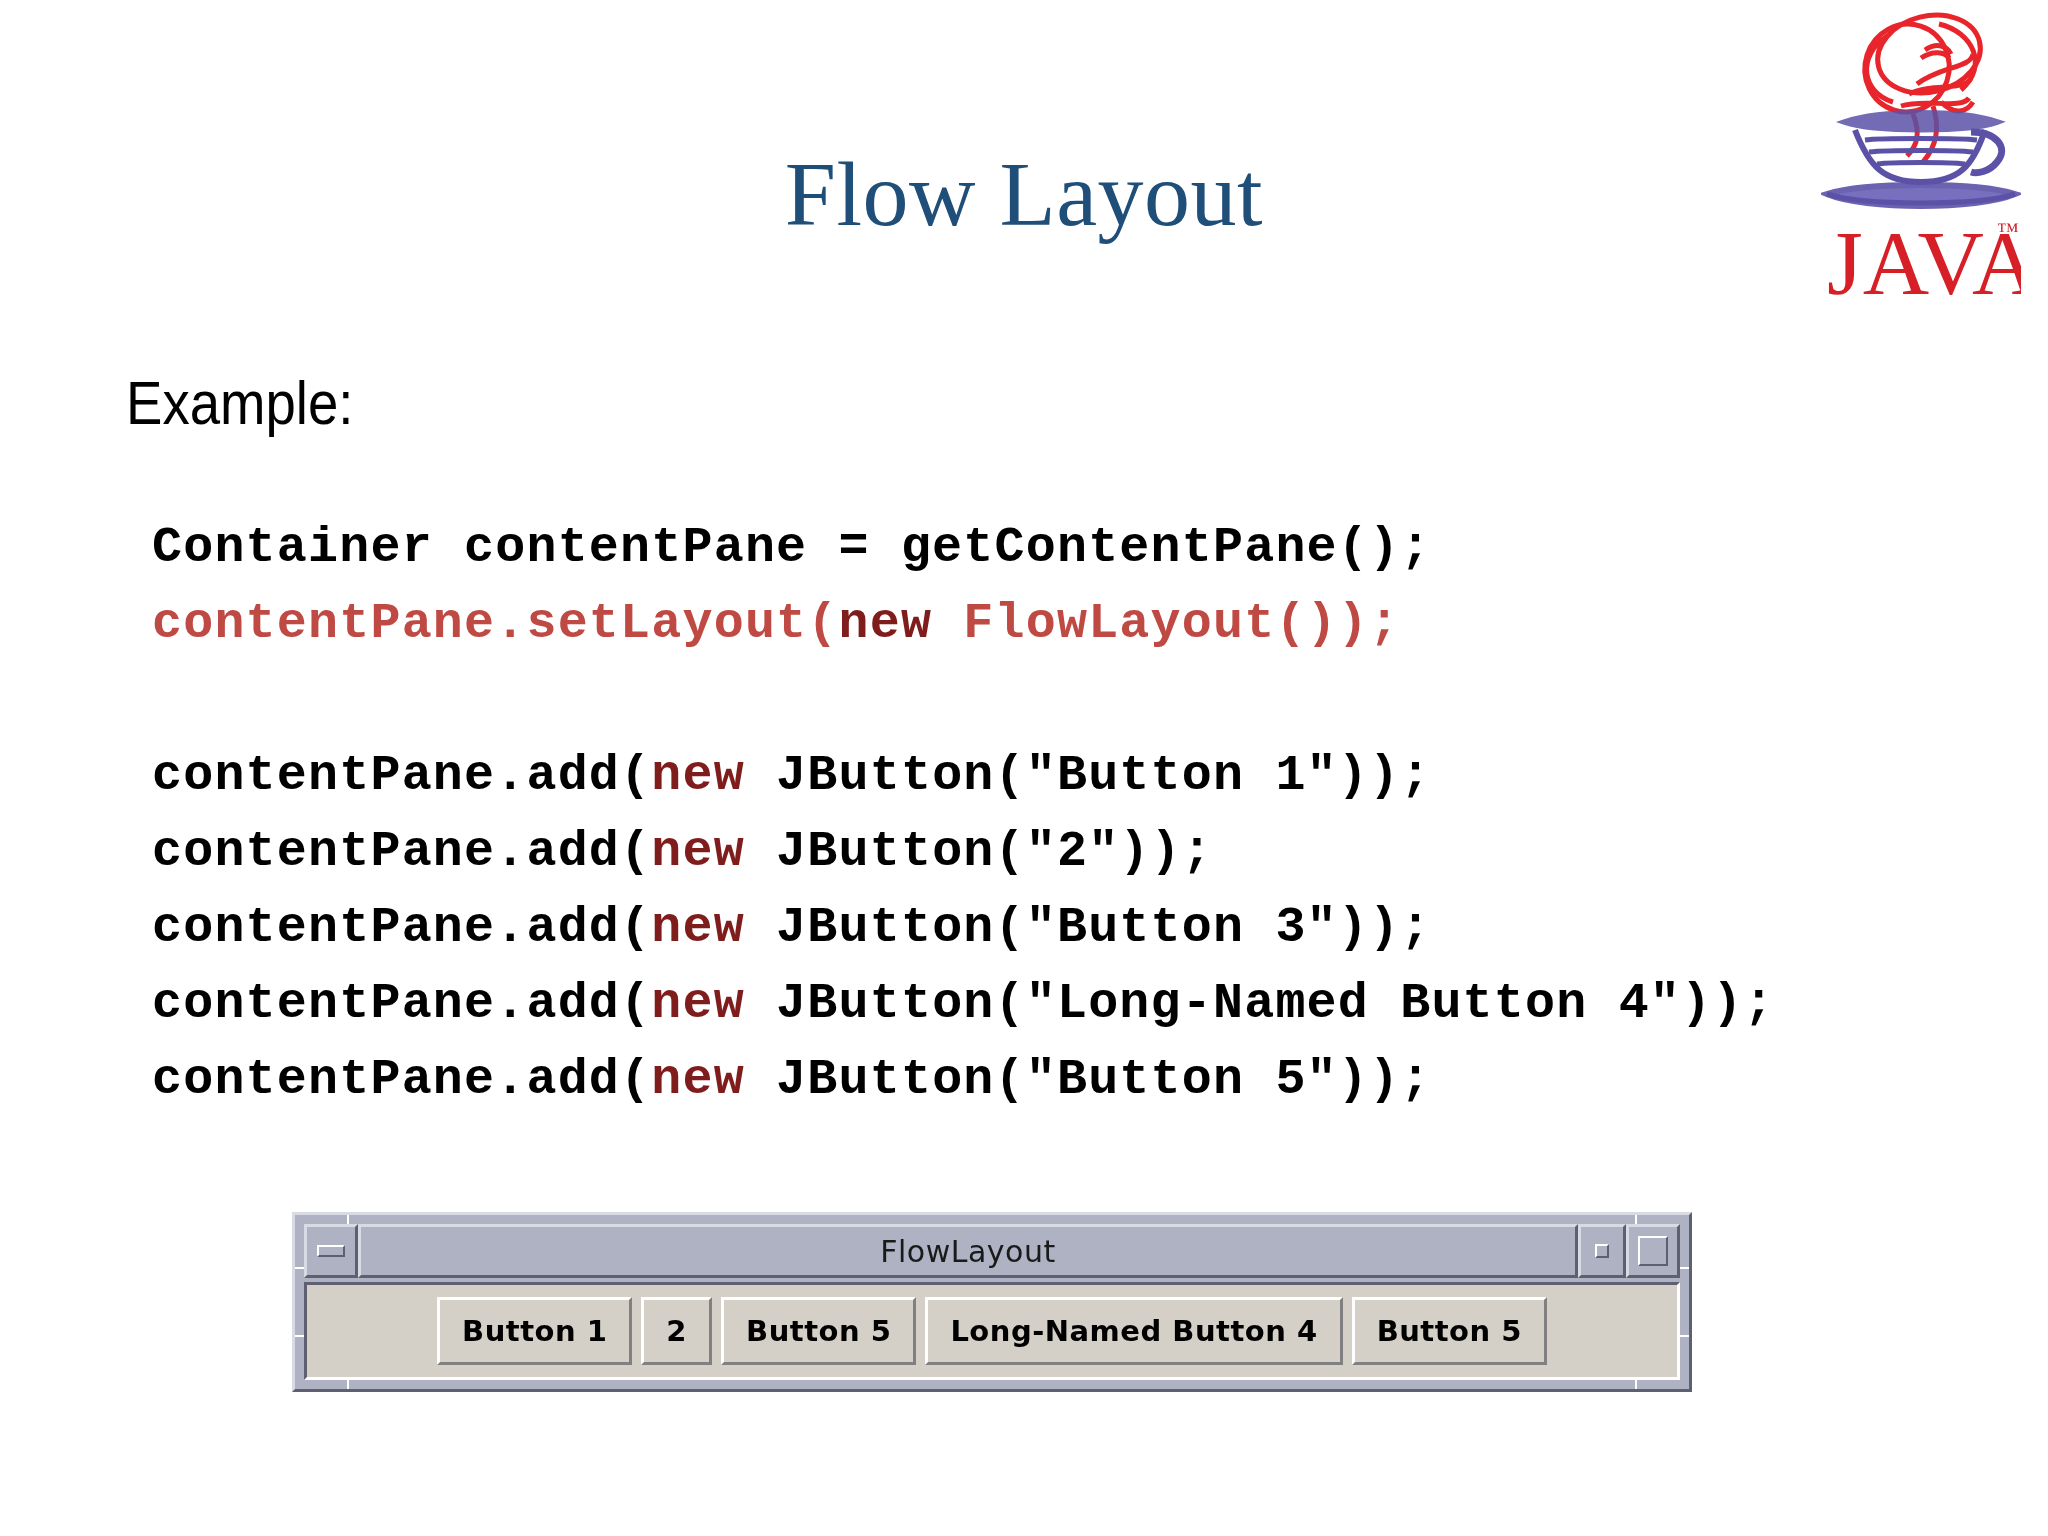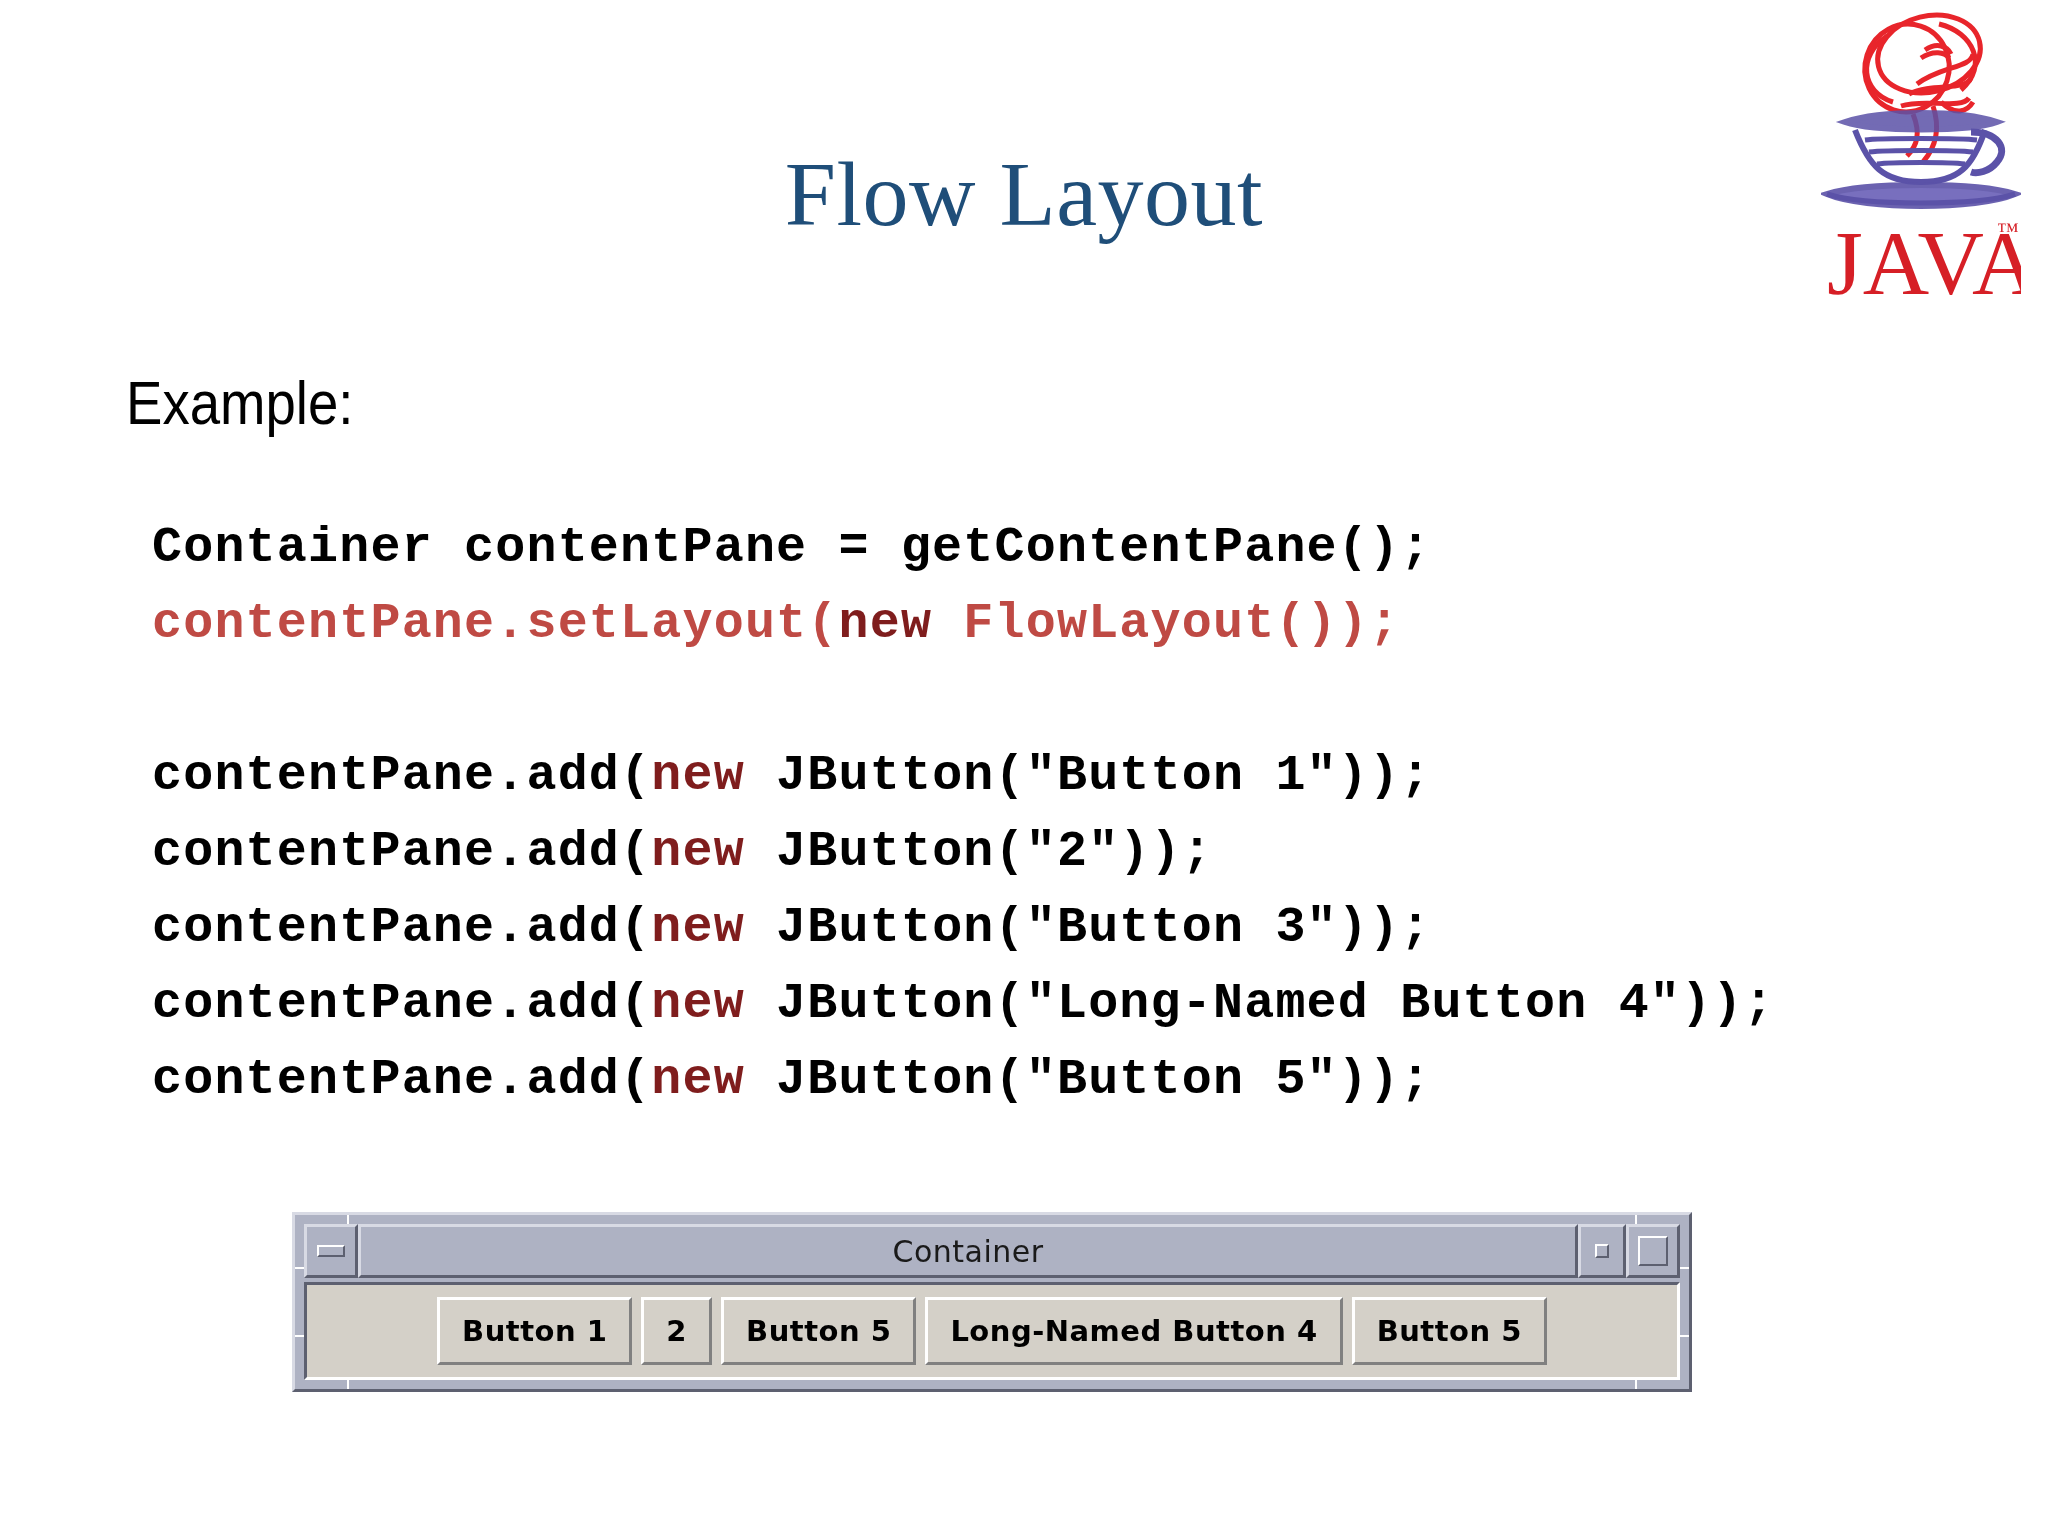--- a/index.html
+++ b/index.html
@@ -252,21 +252,21 @@
   <span class="frame-grip grip-lb-v"></span>
   <span class="frame-grip grip-rt-v"></span>
   <span class="frame-grip grip-rb-v"></span>
 
   <div class="motif-inner">
 
     <div class="title-bar">
       <div class="tb-btn tb-menu">
         <span class="glyph"></span>
       </div>
-      <div class="tb-title">Container</div>
+      <div class="tb-title">FlowLayout</div>
       <div class="tb-btn tb-min">
         <span class="glyph"></span>
       </div>
       <div class="tb-btn tb-max">
         <span class="glyph"></span>
       </div>
     </div>
 
     <div class="client-area" id="client-area">
         <div class="jbutton">Button 1</div>

